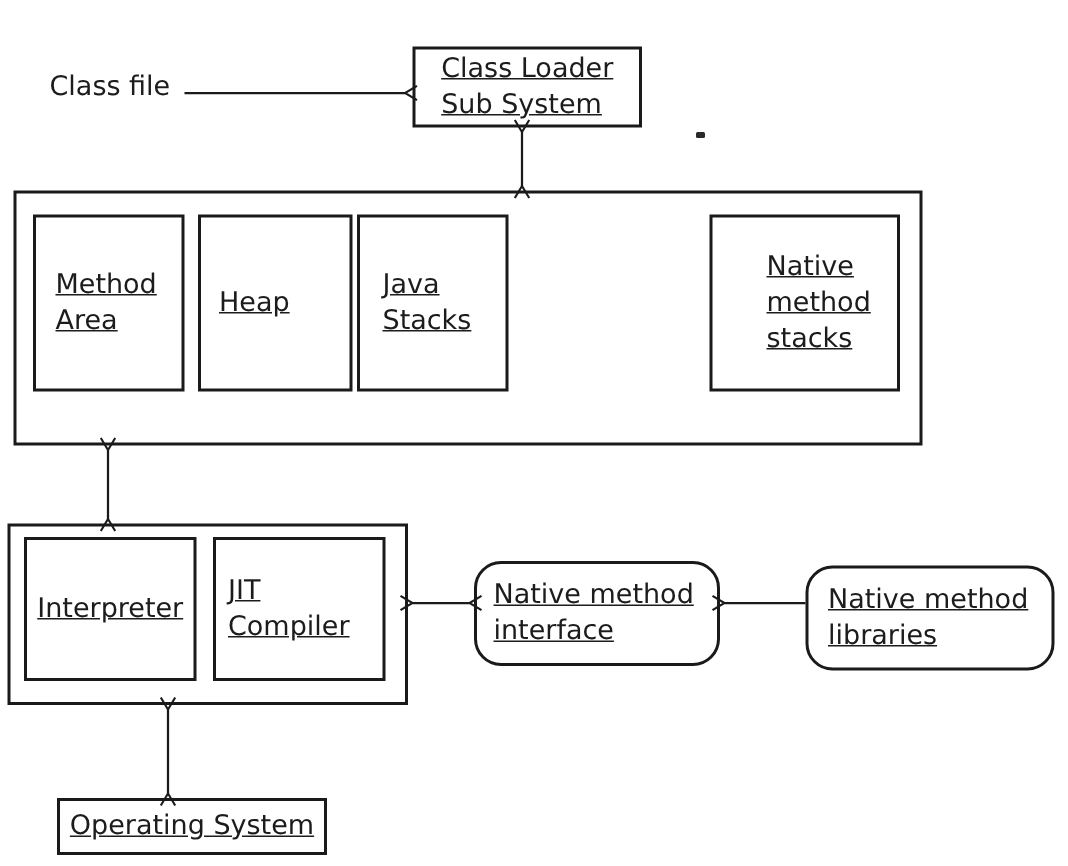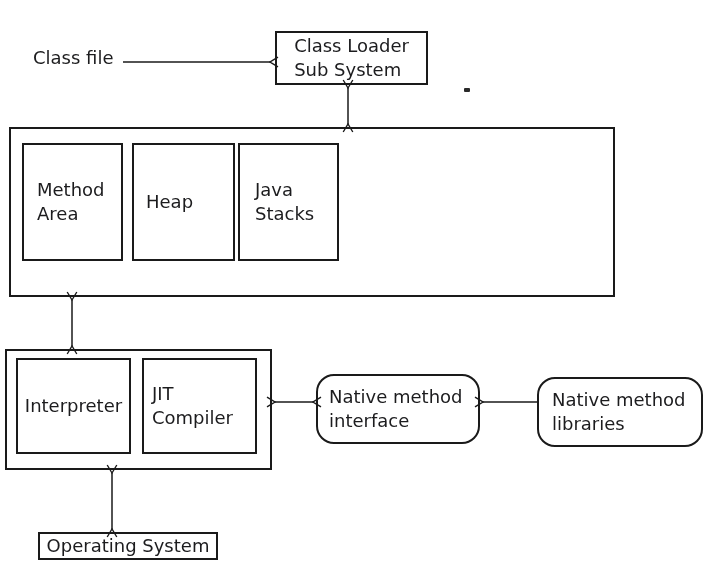--- a/index.html
+++ b/index.html
@@ -14,20 +14,21 @@
   }
   .box {
     position: absolute;
     box-sizing: border-box;
     border: 2px solid #1a1a1a;
     background: #ffffff;
     display: flex;
     align-items: center;
     font-size: 18px;
     line-height: 1.33;
+    text-decoration: underline;
   }
   .label { white-space: pre-line; }
   .free-label {
     position: absolute;
     font-size: 18px;
     white-space: pre-line;
   }
 
   
   #class-file-label { left: 33px; top: 47px; }
@@ -54,21 +55,21 @@
   
   #exec-box { left: 5px; top: 349px; width: 267px; height: 121px; }
   #interpreter-box { left: 16px; top: 358px; width: 115px; height: 96px; justify-content: center; }
   #jit-box { left: 142px; top: 358px; width: 115px; height: 96px; padding-left: 8px; }
 
   
   #nmi-box { left: 316px; top: 374px; width: 164px; height: 70px; border-radius: 18px; padding-left: 11px; }
   #nml-box { left: 537px; top: 377px; width: 166px; height: 70px; border-radius: 18px; padding-left: 13px; }
 
   
-  #os-box { left: 38px; top: 532px; width: 180px; height: 28px; justify-content: center; }
+  #os-box { left: 38px; top: 532px; width: 180px; height: 38px; justify-content: center; }
 
   #connector-layer {
     position: absolute; left: 0; top: 0;
     pointer-events: none;
   }
 </style>
 </head>
 <body>
 
 <div class="canvas">
@@ -86,20 +87,25 @@
   <div class="box cell" id="cell-method">
     <span class="label">Method
 Area</span>
   </div>
   <div class="box cell" id="cell-heap">
     <span class="label">Heap</span>
   </div>
   <div class="box cell" id="cell-java">
     <span class="label">Java
 Stacks</span>
+  </div>
+  <div class="box cell" id="cell-native">
+    <span class="label">Native
+method
+stacks</span>
   </div>
 
   <div class="box" id="exec-box"></div>
   <div class="box" id="interpreter-box">
     <span class="label">Interpreter</span>
   </div>
   <div class="box" id="jit-box">
     <span class="label">JIT
 Compiler</span>
   </div>

